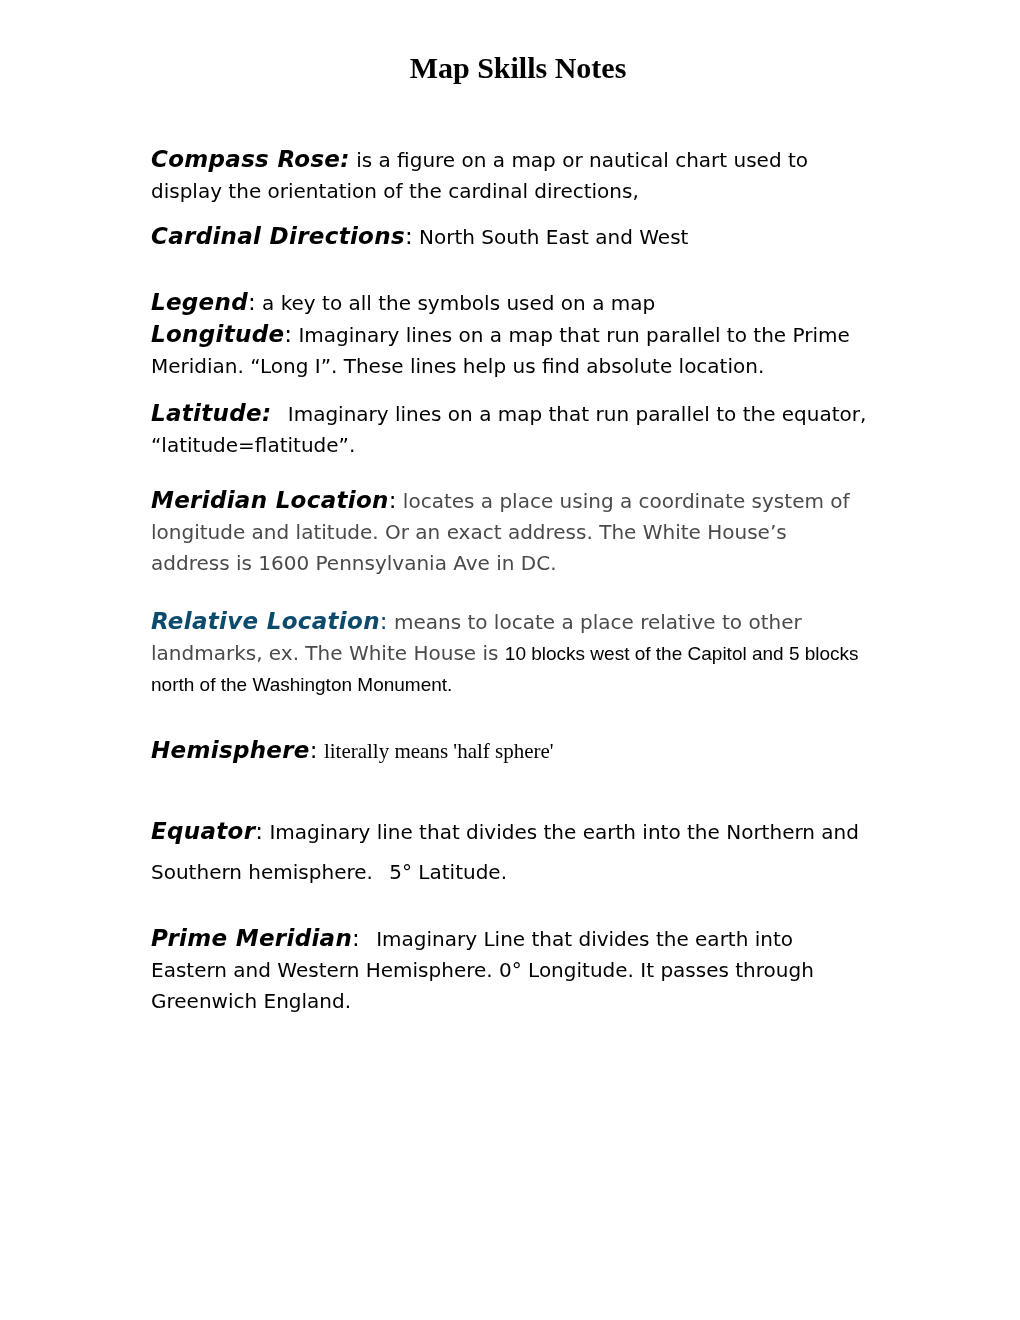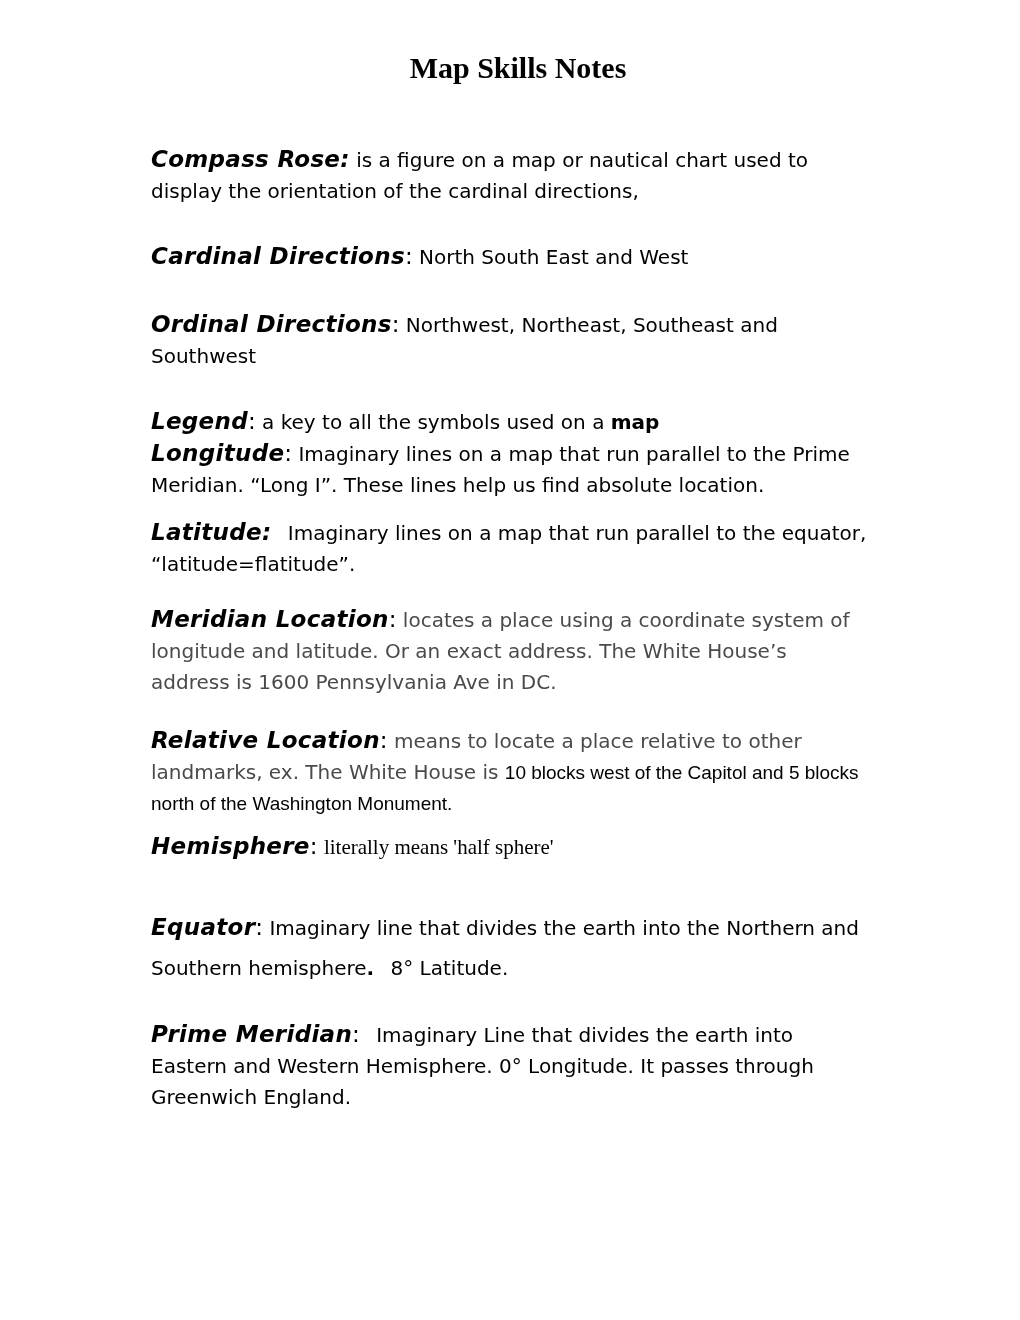--- a/index.html
+++ b/index.html
@@ -30,67 +30,63 @@
   .term{
     font-weight:bold;
     font-size:23px;
     letter-spacing:0.3px;
     font-style:italic;
   }
   .colon{
     font-size:23px;
     font-weight:normal;
   }
-  .bold{font-weight:bold;}
+  .bold{font-weight:normal;}
   .serif{
     font-family:"Liberation Serif",serif;
     font-size:21px;
   }
   .arial{
     font-family:"Liberation Sans",sans-serif;
     font-size:19px;
   }
   .gray{color:#4a4a4a;}
-  .gray-head{color:#000000;}
+  .gray-head{color:#0c4a6e;}
   .gap{margin-left:10px;}
   
   .p-compass{margin-top:58px;}
-  .p-cardinal{margin-top:34px;}
+  .p-cardinal{margin-top:14px;}
   .p-ordinal{margin-top:36px;}
   .p-legend{margin-top:34px;}
   .p-scale{margin-top:28px;}
   .p-longitude{}
   .p-latitude{margin-top:16px;}
   .p-absolute{margin-top:24px;}
   .p-relative{margin-top:27px;}
-  .p-hemisphere{margin-top:12px;}
+  .p-hemisphere{margin-top:35px;}
   .p-equator{margin-top:44px;line-height:40px;}
   .p-prime{margin-top:31px;}
 </style>
 </head>
 <body>
 
 <div class="title">Map Skills Notes</div>
 
 <div class="content">
 
   <p class="para p-compass">
     <span class="term">Compass Rose:</span>
     <span class="def">is a figure on a map or nautical chart used to display the orientation of the cardinal directions,</span>
   </p>
 
   <p class="para p-cardinal">
     <span class="term">Cardinal Directions</span><span class="colon">:</span>
     <span class="def">North South East and West</span>
   </p>
 
-  <p class="para p-ordinal">
-    <span class="term">Ordinal Directions</span><span class="colon">:</span>
-    <span class="def">Northwest, Northeast, Southeast and Southwest</span>
-  </p>
 
   <p class="para p-legend">
     <span class="term">Legend</span><span class="colon">:</span>
     <span class="def">a key to all the symbols used on a </span><span class="def bold">map</span>
   </p>
 
 
   <p class="para p-longitude">
     <span class="term">Longitude</span><span class="colon">:</span>
     <span class="def">Imaginary lines on a map that run parallel to the Prime Meridian.  “Long I”.  These lines help us find absolute location.</span>
@@ -112,21 +108,21 @@
   </p>
 
   <p class="para p-hemisphere">
     <span class="term">Hemisphere</span><span class="colon">:</span>
     <span class="def serif">literally means 'half sphere'</span>
   </p>
 
   <p class="para p-equator">
     <span class="term">Equator</span><span class="colon">:</span>
     <span class="def">Imaginary line that divides the earth into the Northern and Southern hemisphere</span><span class="def bold">.</span>
-    <span class="def gap">8° Latitude.</span>
+    <span class="def gap">5° Latitude.</span>
   </p>
 
   <p class="para p-prime">
     <span class="term">Prime Meridian</span><span class="colon">:</span>
     <span class="def gap">Imaginary Line that divides the earth into Eastern and Western Hemisphere.  0° Longitude.  It passes through Greenwich England.</span>
   </p>
 
 </div>
 
 </body></html>

